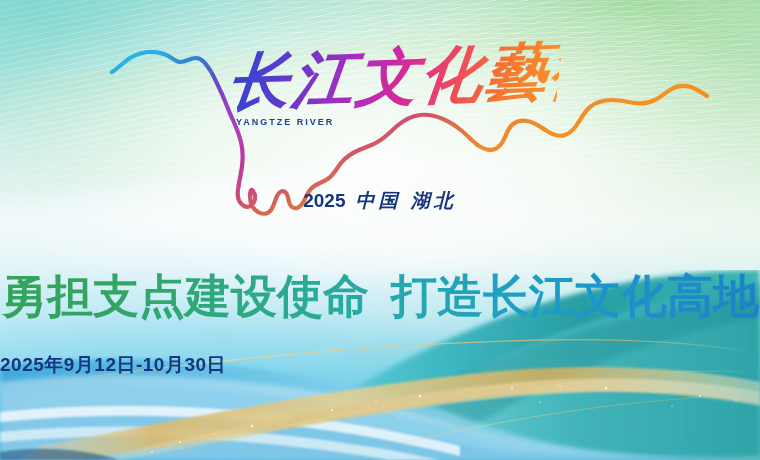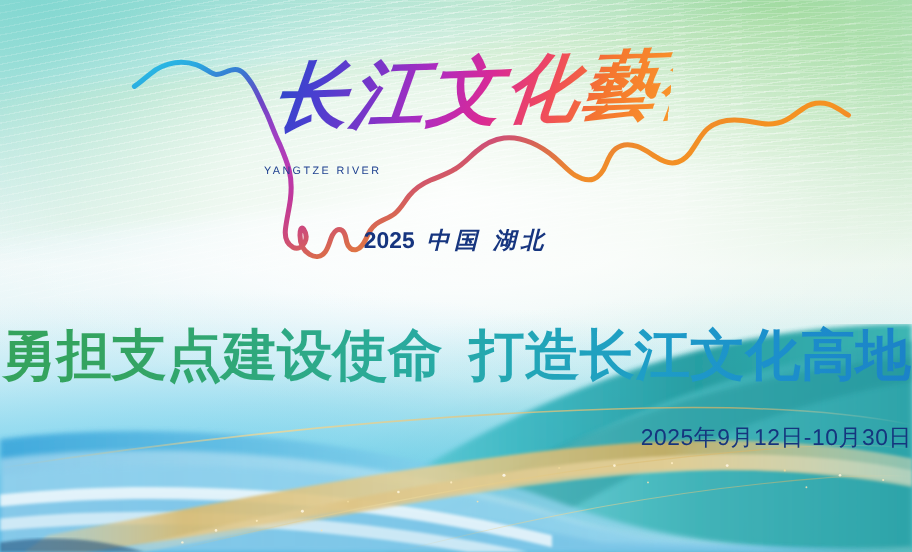--- a/index.html
+++ b/index.html
@@ -114,27 +114,26 @@
       #2a47c9 0%, #4a3fd0 12%, #7a35c8 26%,
       #b02bbf 40%, #d92a95 54%, #ef4a5e 68%,
       #f5762f 82%, #f9962a 100%);
     -webkit-background-clip:text;background-clip:text;
     color:transparent;-webkit-text-fill-color:transparent;
     transform:skewX(-8deg) rotate(-2deg);
     transform-origin:left center;
   }
 
   .subtitle{
-    position:absolute;left:220px;top:116px;
+    position:absolute;left:236px;top:116px;
     color:#1d3f8f;
-    font-size:9px;font-weight:400;
+    font-size:9px;font-weight:700;
     letter-spacing:2.0px;
     line-height:13px;
     text-transform:uppercase;
-    margin-top:20px;
   }
 
   .yearline{
     position:absolute;left:0;right:0;top:188px;
     text-align:center;
     color:#16357f;
     font-size:19px;font-weight:700;
     letter-spacing:1px;
   }
   .yearline .yr{letter-spacing:0px;margin-right:10px;}
@@ -151,23 +150,23 @@
       #2aab99 42%, #23a7b4 56%, #1e9ec6 70%,
       #1c90cc 84%, #1b82c8 100%);
     -webkit-background-clip:text;background-clip:text;
     color:transparent;-webkit-text-fill-color:transparent;
     text-shadow:none;
   }
   .headline .gap{display:inline-block;width:22px;}
 
   .dateline{
     position:absolute;left:0;right:0;top:352px;
-    text-align:right;
+    text-align:left;
     color:#15357e;
-    font-size:19px;font-weight:400;
+    font-size:19px;font-weight:700;
     letter-spacing:.5px;
   }
 </style>
 </head>
 <body>
 
 <div id="poster">
 
   <div class="bg bg-base"></div>
   <div class="bg bg-green"></div>

